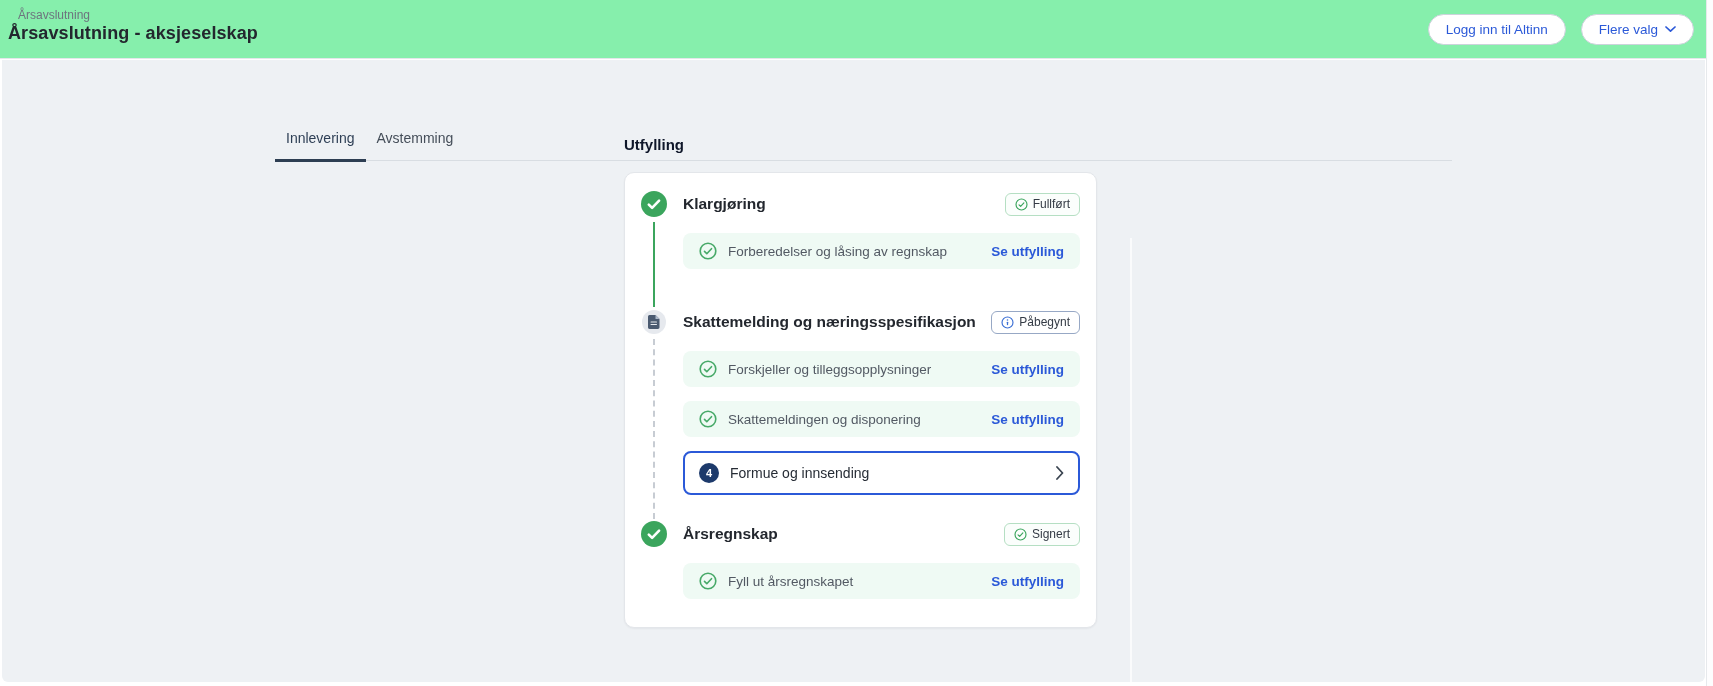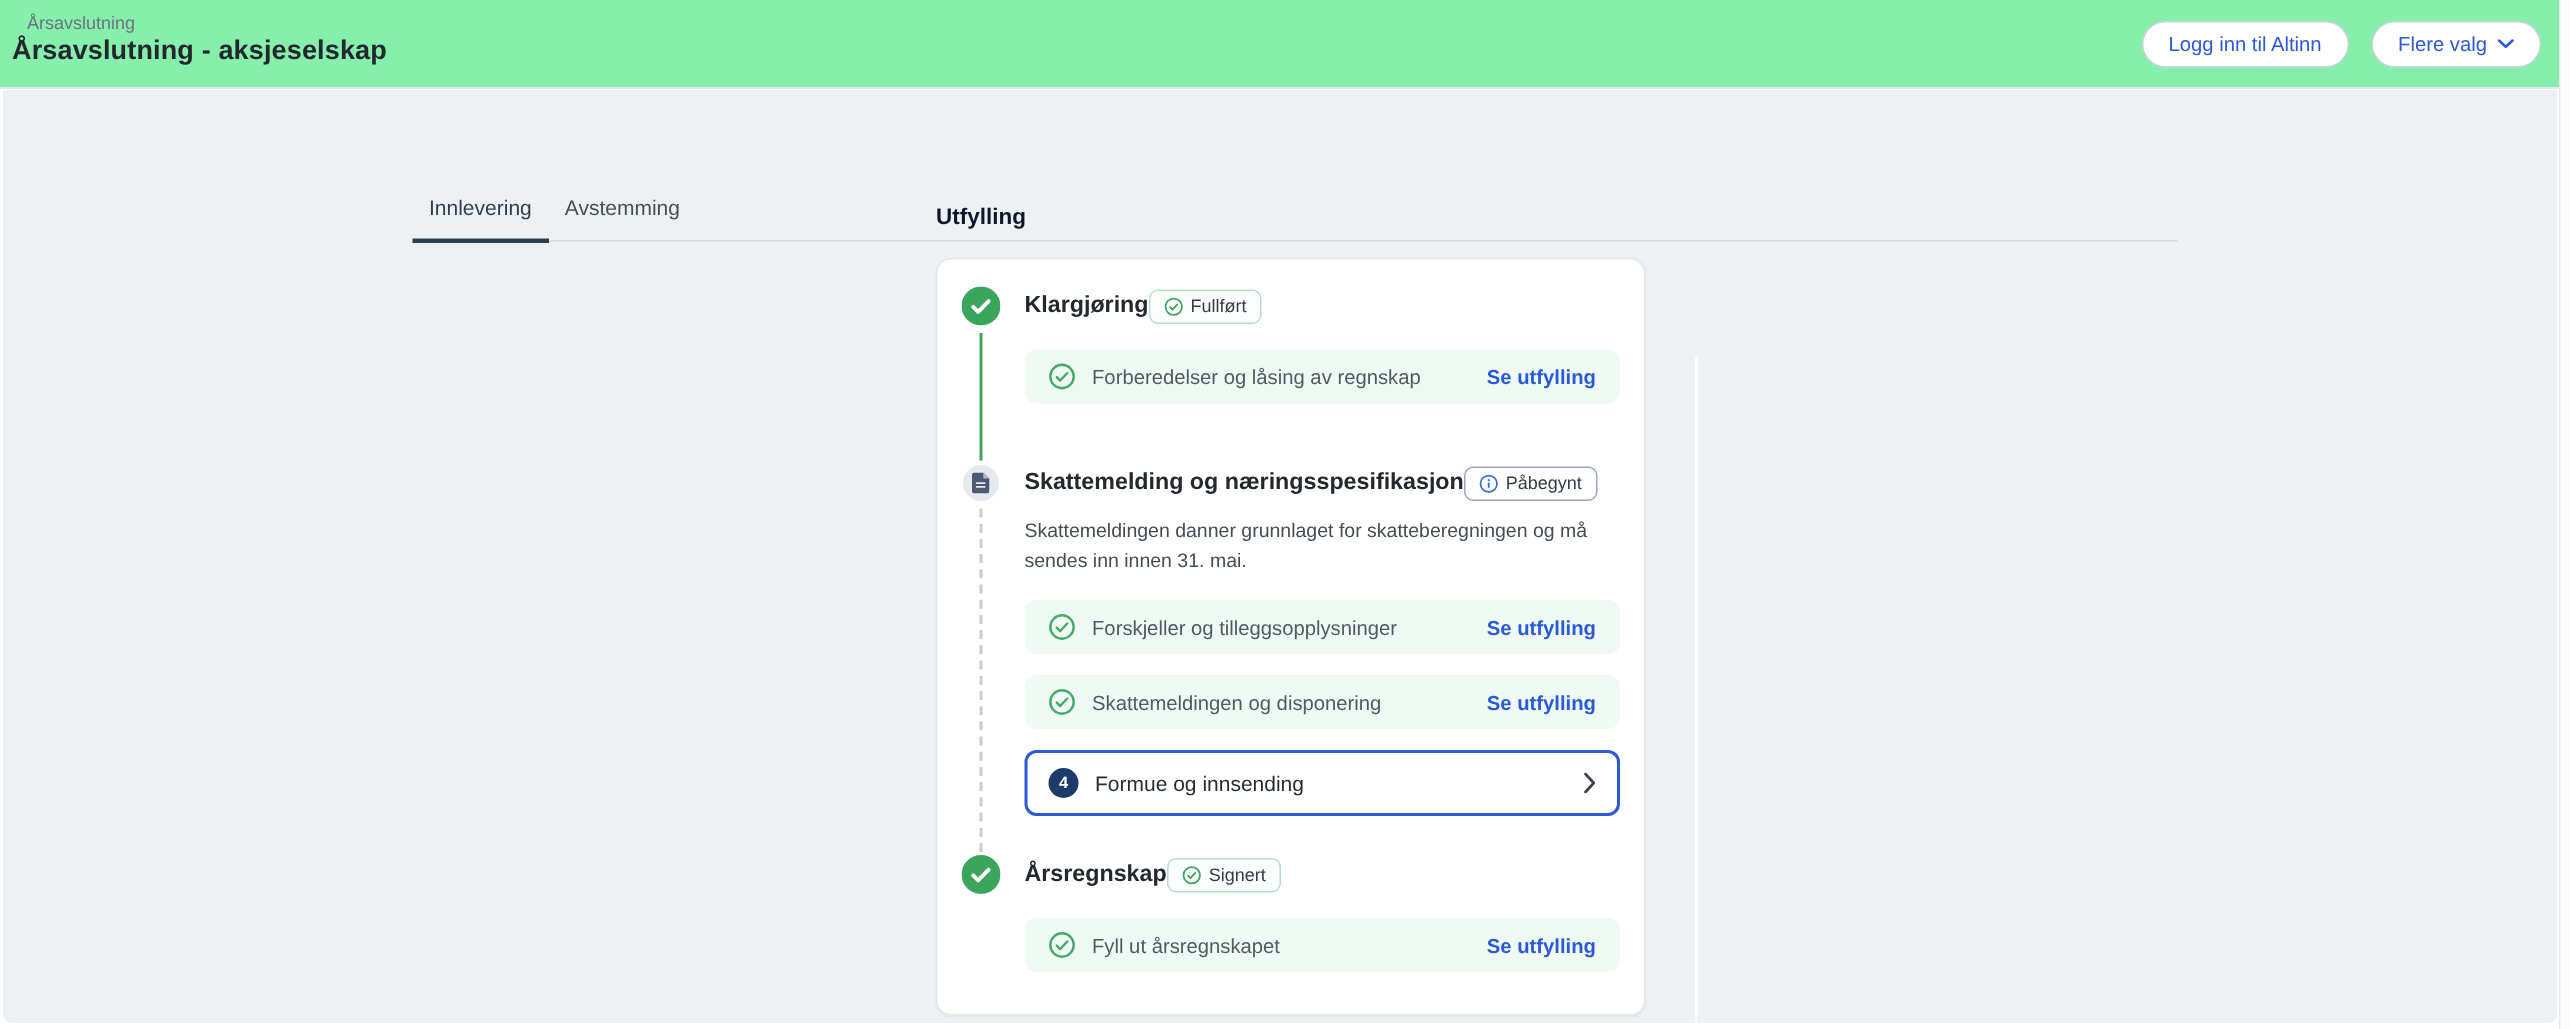--- a/index.html
+++ b/index.html
@@ -86,21 +86,21 @@
   }
   .rail-line { flex:1; width:0; margin-top:5px; margin-bottom:2px; }
   .rail-line.solid { border-left:2px solid #3ba55d; }
   .rail-line.dashed { border-left:2px dashed #c7ccd3; }
 
   .section-body { flex:1; min-width:0; }
   .sb-pad-1 { padding-bottom:40px; }
   .sb-pad-2 { padding-bottom:26px; }
 
   .section-header {
-    display:flex; align-items:center; justify-content:flex-start; min-height:26px;
+    display:flex; align-items:center; justify-content:space-between; min-height:26px;
   }
   .section-title { font-size:15.5px; font-weight:700; color:#23272e; }
 
   .badge {
     display:inline-flex; align-items:center; gap:5px;
     height:23px; padding:0 9px; border-radius:6px;
     font-size:12px; color:#343b45; background:#fff; white-space:nowrap;
   }
   .badge.success { border:1px solid #b5dfc3; background:#fbfefc; }
   .badge.info { border:1px solid #97a8c5; }
@@ -230,21 +230,20 @@
               <span style="display:flex;">
                 <svg width="13" height="13" viewBox="0 0 18 18">
                     <circle cx="9" cy="9" r="7.6" fill="none" stroke="#3b6fd4" stroke-width="1.6"></circle>
                     <circle cx="9" cy="5.6" r="1.1" fill="#3b6fd4"></circle>
                     <rect x="8.1" y="7.8" width="1.8" height="5" rx=".9" fill="#3b6fd4"></rect>
                   </svg>
               </span>
               <span>Påbegynt</span>
             </span>
           </div>
-          <div class="section-desc">Skattemeldingen danner grunnlaget for skatteberegningen og må sendes inn innen 31. mai.</div>
 
           <div class="item-row">
             <span class="row-icon">
               <svg width="18" height="18" viewBox="0 0 18 18">
                   <circle cx="9" cy="9" r="7.8" fill="none" stroke="#47a968" stroke-width="1.6"></circle>
                   <path d="M5.5 9.4l2.3 2.3 4.7-5" fill="none" stroke="#47a968" stroke-width="1.6" stroke-linecap="round" stroke-linejoin="round"></path>
                 </svg>
             </span>
             <span class="item-label">Forskjeller og tilleggsopplysninger</span>
             <a class="row-link">Se utfylling</a>

